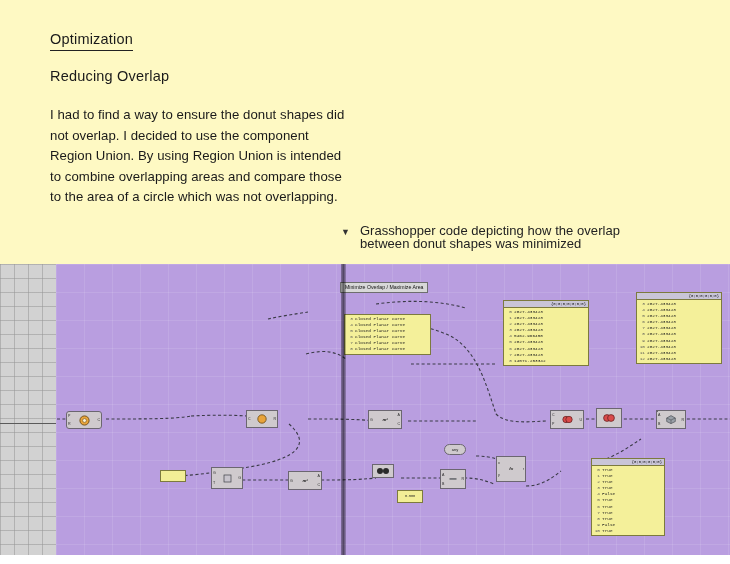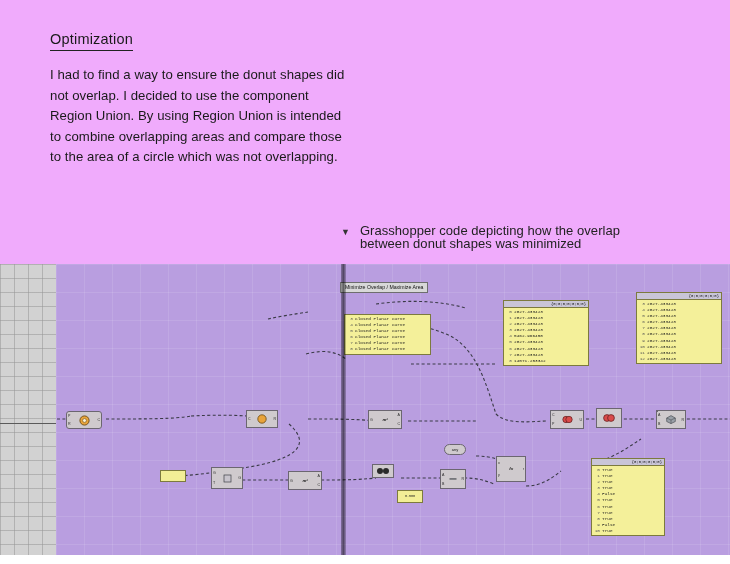--- a/index.html
+++ b/index.html
@@ -7,21 +7,21 @@
     margin: 0; padding: 0;
     width: 730px; height: 564px;
     background: #ffffff;
     font-family: "Liberation Sans", sans-serif;
     overflow: hidden;
   }
   .page {
     position: relative;
     width: 730px;
     height: 564px;
-    background: #f0abfc;
+    background: #fef9c3;
   }
 
   
   .text-block {
     position: absolute;
     left: 50px;
     top: 30px;
     width: 340px;
   }
   .heading-1 {
@@ -34,21 +34,21 @@
     font-weight: 400;
   }
   .heading-2 {
     font-size: 14.5px;
     color: #1a1a1a;
     margin-top: 17px;
     font-weight: 400;
     letter-spacing: 0.2px;
   }
   .body-par {
-    margin-top: 14px;
+    margin-top: 21px;
     font-size: 13.2px;
     line-height: 20.6px;
     color: #1a1a1a;
     letter-spacing: 0.05px;
     width: 300px;
   }
 
   
   .caption {
     position: absolute;
@@ -203,20 +203,21 @@
     font-size: 4px; color: #1c1c1c;
   }
 </style>
 </head>
 <body>
 
 <div class="page">
 
   <div class="text-block">
     <div class="heading-1">Optimization</div>
+    <div class="heading-2">Reducing Overlap</div>
     <div class="body-par">I had to find a way to ensure the donut shapes did not overlap. I decided to use the component Region Union. By using Region Union is intended to combine overlapping areas and compare those to the area of a circle which was not overlapping.</div>
   </div>
 
   <div class="caption">
     <div class="caption-marker">▼</div>
     <div class="caption-text">Grasshopper code depicting how the overlap between donut shapes was minimized</div>
   </div>
 
   <div class="figure">
 

